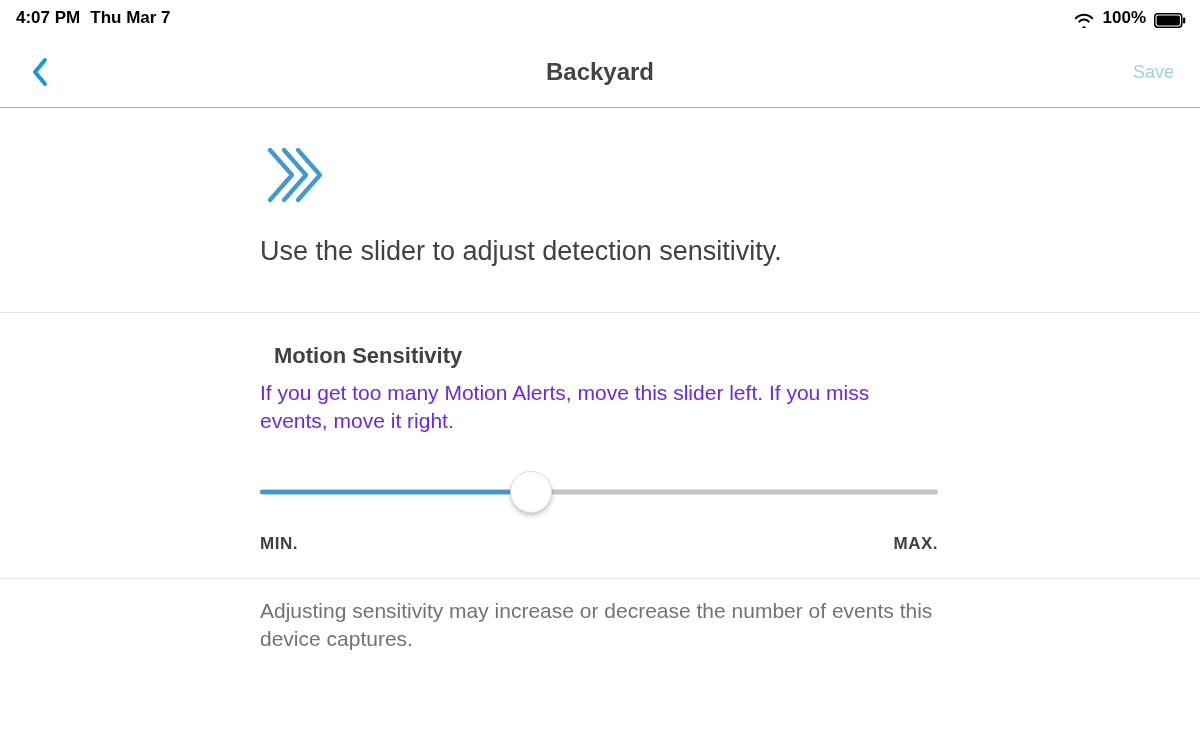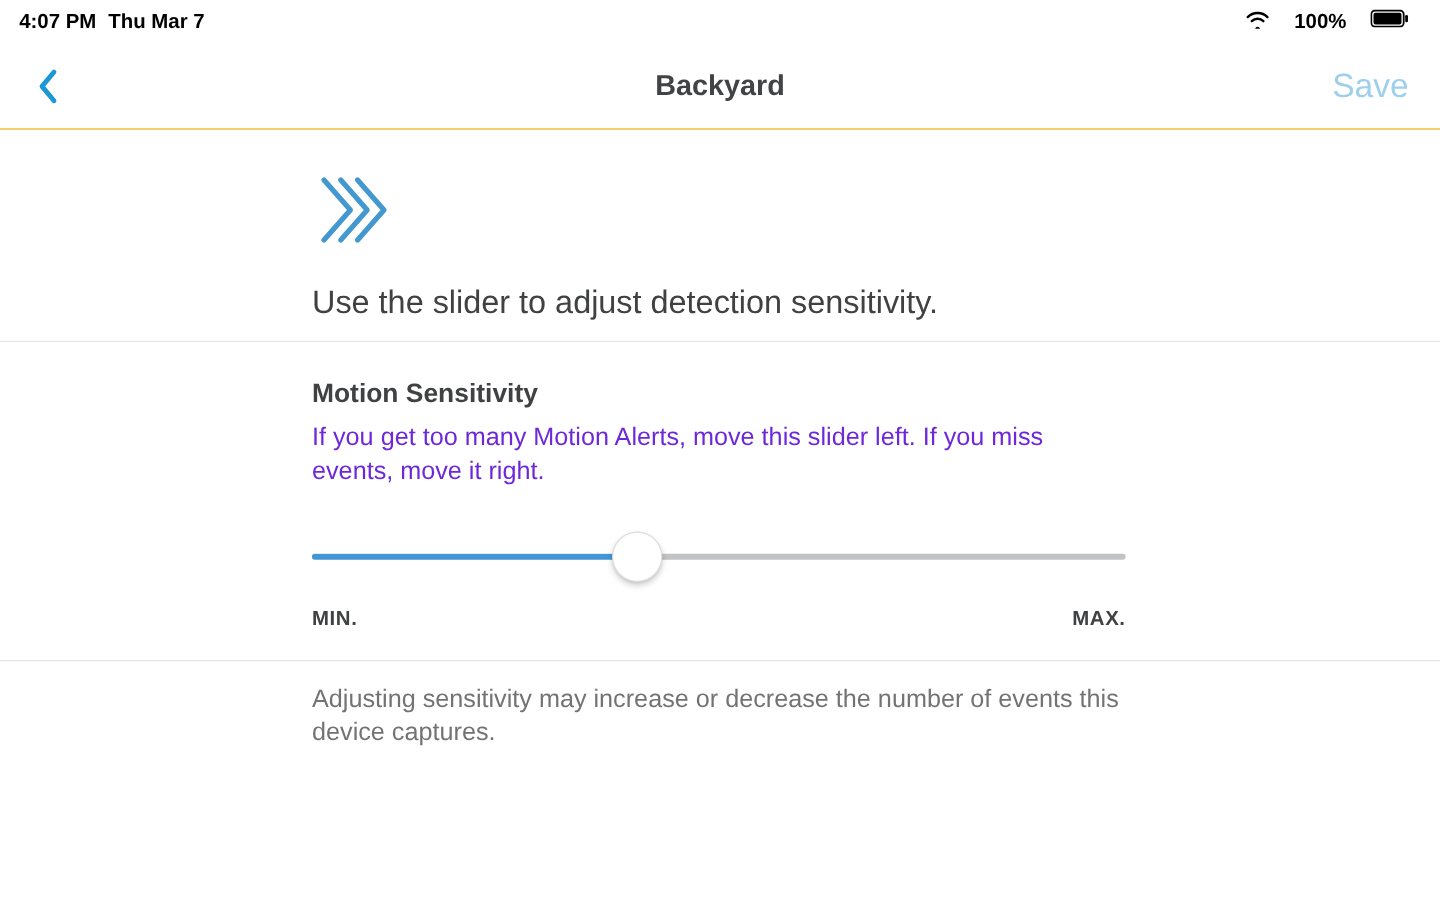--- a/index.html
+++ b/index.html
@@ -11,27 +11,27 @@
     color: #404142;
     overflow: hidden;
   }
 
   
   .status-bar {
     display: flex;
     align-items: center;
     justify-content: space-between;
     height: 36px;
-    padding: 0 26px 0 16px;
+    padding: 0 14px 0 16px;
     font-size: 17px;
     font-weight: 600;
     color: #000;
   }
   .status-left { display: flex; gap: 10px; align-items: center; }
-  .status-right { display: flex; gap: 20px; align-items: flex-start; }
+  .status-right { display: flex; gap: 8px; align-items: flex-end; }
 
   .wifi-icon svg { display: block; }
   .battery-icon { display: flex; align-items: center; }
 
   
   .nav-header {
     position: relative;
     height: 72px;
     border-bottom: 1px solid #eab308;
   }
@@ -54,48 +54,49 @@
     transform: translate(-50%, -50%);
     font-size: 24px;
     font-weight: 600;
     color: #424344;
   }
   .nav-save {
     position: absolute;
     right: 26px;
     top: 50%;
     transform: translateY(-50%);
-    font-size: 28px;
+    font-size: 18px;
     font-weight: 500;
     color: #9ed0ec;
     cursor: pointer;
   }
 
   
   .intro {
-    padding: 36px 0 16px 260px;
+    padding: 36px 0 45px 260px;
     border-bottom: 1px solid #e5e5e5;
   }
   .intro-icon { margin-bottom: 26px; margin-left: 4px; }
   .intro-text {
     font-size: 27px;
     font-weight: 500;
     color: #404142;
   }
 
   
   .section {
     padding: 30px 260px 24px 260px;
     border-bottom: 1px solid #e5e5e5;
   }
   .section-title {
     font-size: 22px;
     font-weight: 600;
     color: #404142;
     margin-bottom: 10px;
+    margin-left: 14px;
   }
   .section-help {
     font-size: 21px;
     line-height: 1.35;
     color: #6d28d9;
     max-width: 640px;
     margin-bottom: 34px;
   }
 
   .slider-wrap {

